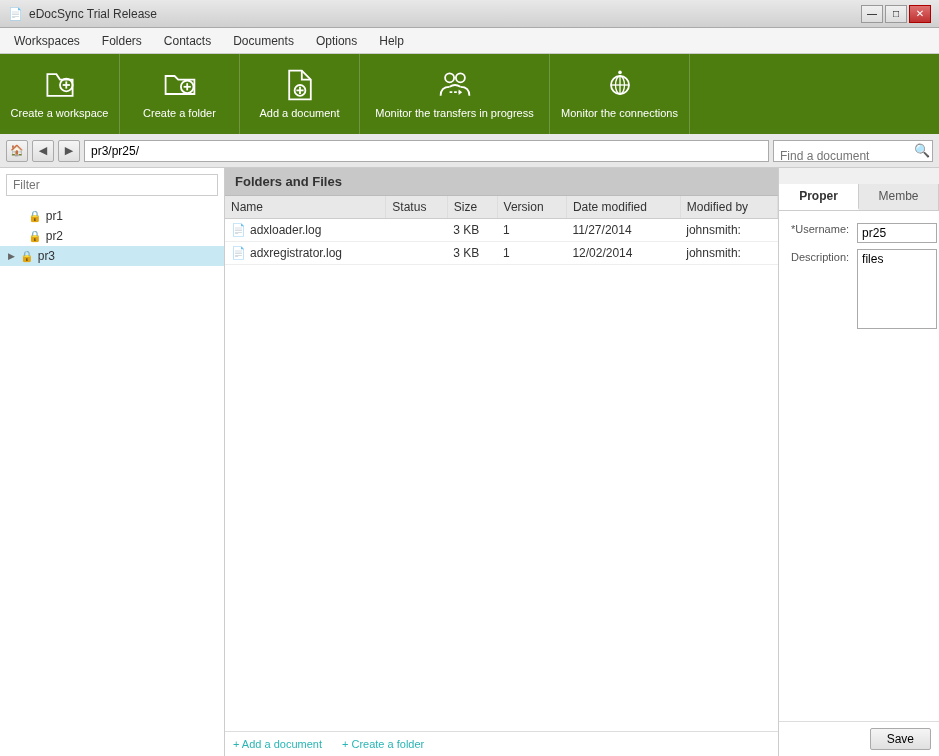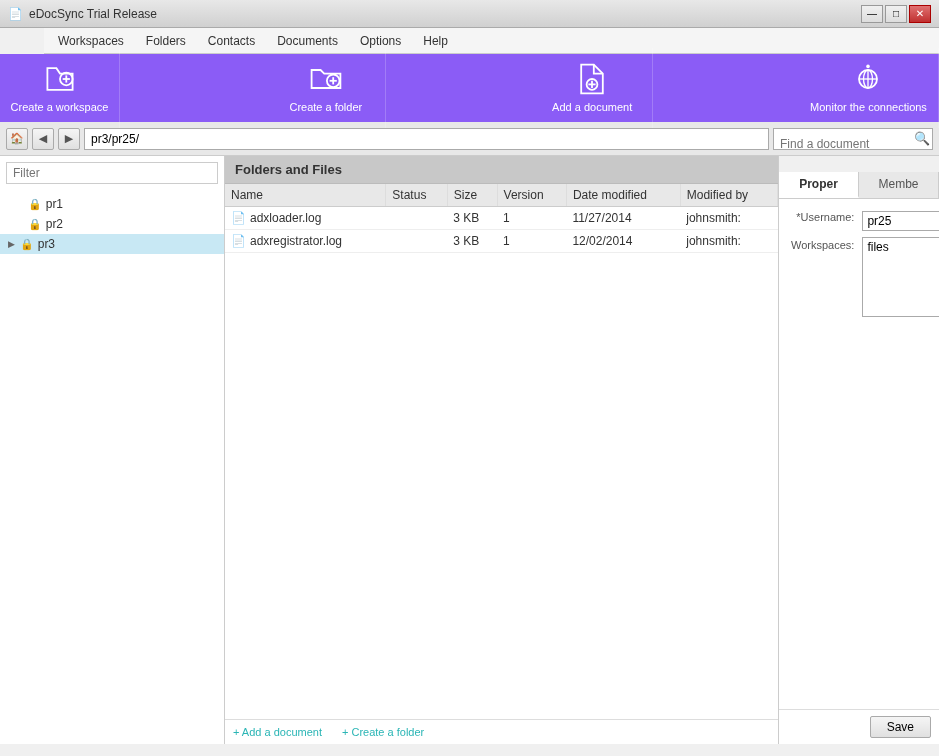--- a/index.html
+++ b/index.html
@@ -28,36 +28,34 @@
 
     
     #menu-bar {
       background: #f5f5f5;
       height: 26px;
       display: flex;
       align-items: center;
       padding: 0 4px;
       border-bottom: 1px solid #ccc;
       gap: 2px;
-      margin-left: 44px;
     }
     .menu-item {
       padding: 3px 10px;
       cursor: pointer;
       font-size: 12px;
       color: #333;
     }
 
     
     #toolbar {
-      background: #8b5cf6;
-      height: 68px;
-      display: flex;
-      align-items: center;
-      justify-content: space-between;
+      background: #4d7c0f;
+      height: 80px;
+      display: flex;
+      align-items: center;
     }
     .toolbar-btn {
       display: flex;
       flex-direction: column;
       align-items: center;
       justify-content: center;
       width: 120px;
       height: 80px;
       cursor: pointer;
       color: white;
@@ -337,20 +335,32 @@
       <path d="M8 4 L8 36 L32 36 L32 14 L22 4 Z" fill="none" stroke="white" stroke-width="2"></path>
       <path d="M22 4 L22 14 L32 14" fill="none" stroke="white" stroke-width="2"></path>
       <circle cx="20" cy="26" r="6" fill="none" stroke="white" stroke-width="2"></circle>
       <line x1="20" y1="22" x2="20" y2="30" stroke="white" stroke-width="2"></line>
       <line x1="16" y1="26" x2="24" y2="26" stroke="white" stroke-width="2"></line>
     </svg>
     <span>Add a document</span>
   </div>
 
 
+  <div class="toolbar-btn" style="width:190px;">
+    <svg viewBox="0 0 40 40" xmlns="http://www.w3.org/2000/svg">
+      <circle cx="14" cy="12" r="5" fill="none" stroke="white" stroke-width="2"></circle>
+      <circle cx="26" cy="12" r="5" fill="none" stroke="white" stroke-width="2"></circle>
+      <path d="M4 32 Q4 22 14 22" fill="none" stroke="white" stroke-width="2"></path>
+      <path d="M36 32 Q36 22 26 22" fill="none" stroke="white" stroke-width="2"></path>
+      <path d="M14 22 Q20 18 26 22" fill="none" stroke="white" stroke-width="2"></path>
+      <line x1="14" y1="28" x2="26" y2="28" stroke="white" stroke-width="2" stroke-dasharray="3,2"></line>
+      <polygon points="24,25 28,28 24,31" fill="white"></polygon>
+    </svg>
+    <span>Monitor the transfers in progress</span>
+  </div>
 
   <div class="toolbar-btn" style="width:140px;">
     <svg viewBox="0 0 40 40" xmlns="http://www.w3.org/2000/svg">
       <circle cx="20" cy="20" r="10" fill="none" stroke="white" stroke-width="2"></circle>
       <line x1="20" y1="10" x2="20" y2="30" stroke="white" stroke-width="1.5"></line>
       <line x1="10" y1="20" x2="30" y2="20" stroke="white" stroke-width="1.5"></line>
       <ellipse cx="20" cy="20" rx="5" ry="10" fill="none" stroke="white" stroke-width="1.5"></ellipse>
       <circle cx="20" cy="6" r="2" fill="white"></circle>
     </svg>
     <span>Monitor the connections</span>
@@ -441,21 +451,21 @@
       <div class="right-tab">Membe</div>
     </div>
     <div id="right-content">
       <table class="prop-table">
         <tbody>
             <tr>
           <td>*Username:</td>
           <td><input type="text" class="prop-input" value="pr25" style=""></td>
         </tr>
         <tr>
-          <td style="vertical-align:top; padding-top:4px;">Workspaces:</td>
+          <td style="vertical-align:top; padding-top:4px;">Description:</td>
           <td><textarea class="prop-textarea" style="">files</textarea></td>
         </tr>
       </tbody>
         </table>
     </div>
     <div id="right-footer">
       <button id="save-btn">Save</button>
     </div>
   </div>
 

